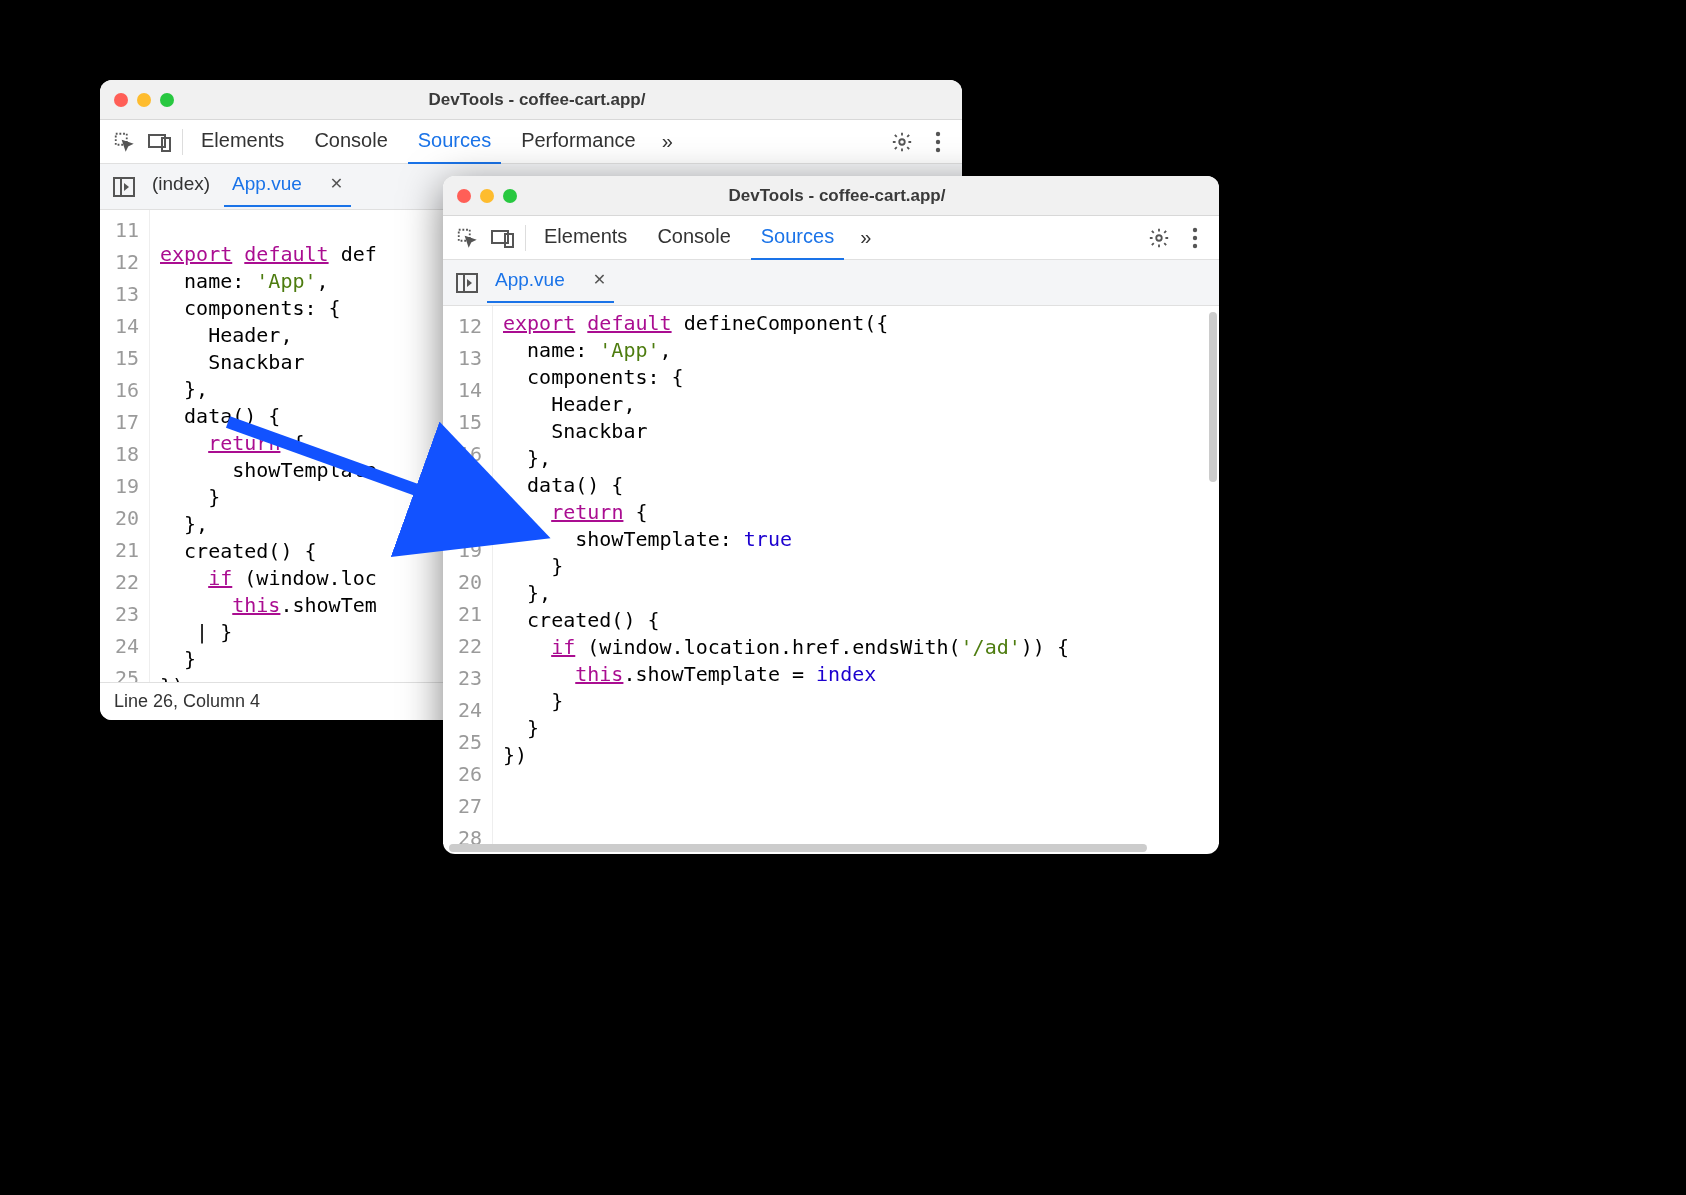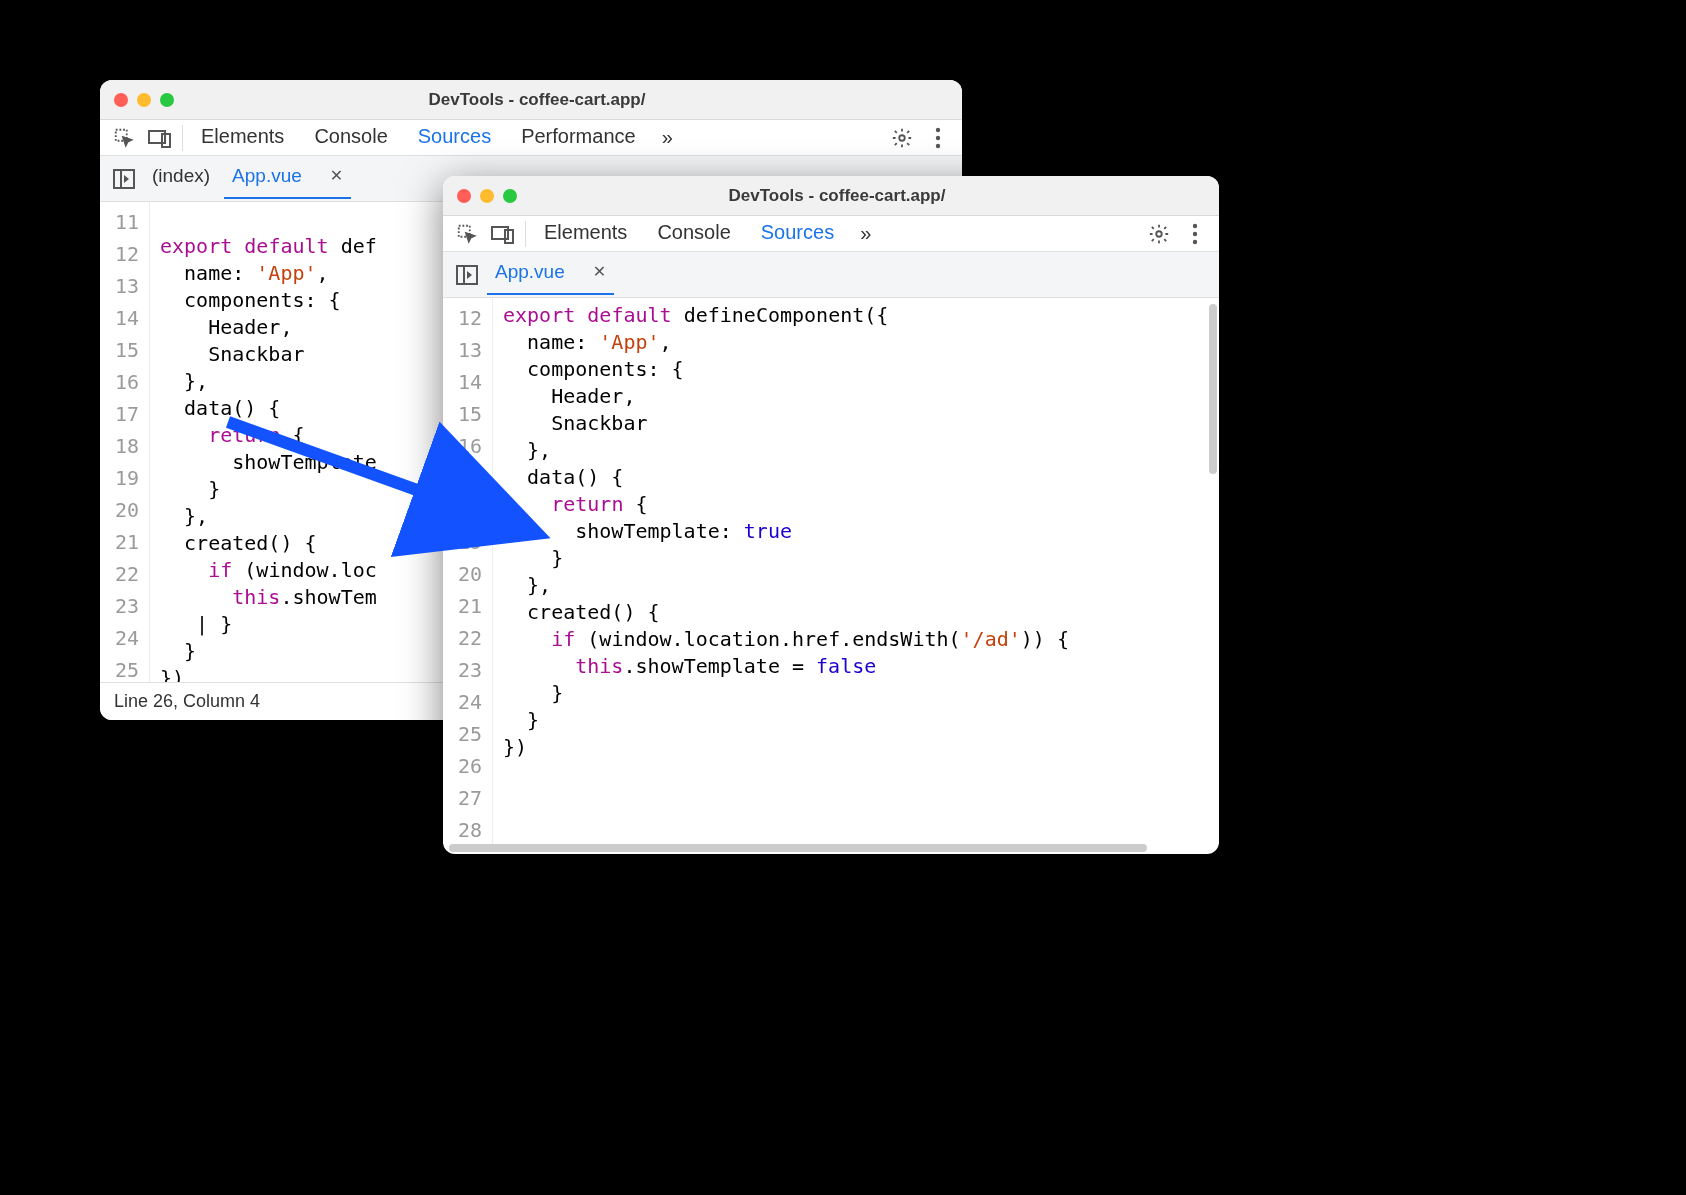--- a/index.html
+++ b/index.html
@@ -37,21 +37,21 @@
   .dot.green { background: #28c840; }
   .title {
     position: absolute; left: 12px; right: 0;
     text-align: center;
     font-size: 17px;
     font-weight: 600;
     color: #3a3a3a;
     pointer-events: none;
   }
   .toolbar {
-    height: 36px;
+    height: 44px;
     display: flex;
     align-items: center;
     padding: 0 10px;
     gap: 8px;
     background: #fff;
     border-bottom: 1px solid #e0e0e0;
   }
   .icon-btn {
     display: flex; align-items: center; justify-content: center;
     width: 28px; height: 28px;
@@ -107,22 +107,22 @@
     border-right: 1px solid #eee;
     line-height: 32px;
     min-width: 50px;
   }
   .codecol {
     padding: 4px 10px;
     line-height: 27px;
     white-space: pre;
     flex: 1;
   }
-  .kw { color: #aa0d91; }
-  .str { color: #c2410c; margin-top: 32px; }
+  .kw { color: #aa0d91; text-decoration: underline; }
+  .str { color: #4d7c0f; margin-top: 32px; }
   .bool { color: #1c00cf; }
   .statusbar {
     height: 38px;
     border-top: 1px solid #e0e0e0;
     display: flex;
     align-items: center;
     padding: 0 14px;
     font-size: 18px;
     color: #333;
     gap: 16px;
@@ -342,21 +342,21 @@
     Header,
     Snackbar
   },
   data() {
     <span class="kw">return</span> {
       showTemplate: <span class="bool">true</span>
     }
   },
   created() {
     <span class="kw">if</span> (window.location.href.endsWith(<span class="str">'/ad'</span>)) {
-      <span class="kw">this</span>.showTemplate = <span class="bool">false</span>
+      <span class="kw">this</span>.showTemplate = <span class="bool">index</span>
     }
   }
 })</div>
     <div class="scrollbar-v"></div>
   </div>
   <div class="scrollbar-h">
       <div class="thumb"></div>
     </div>
 
 </div>

